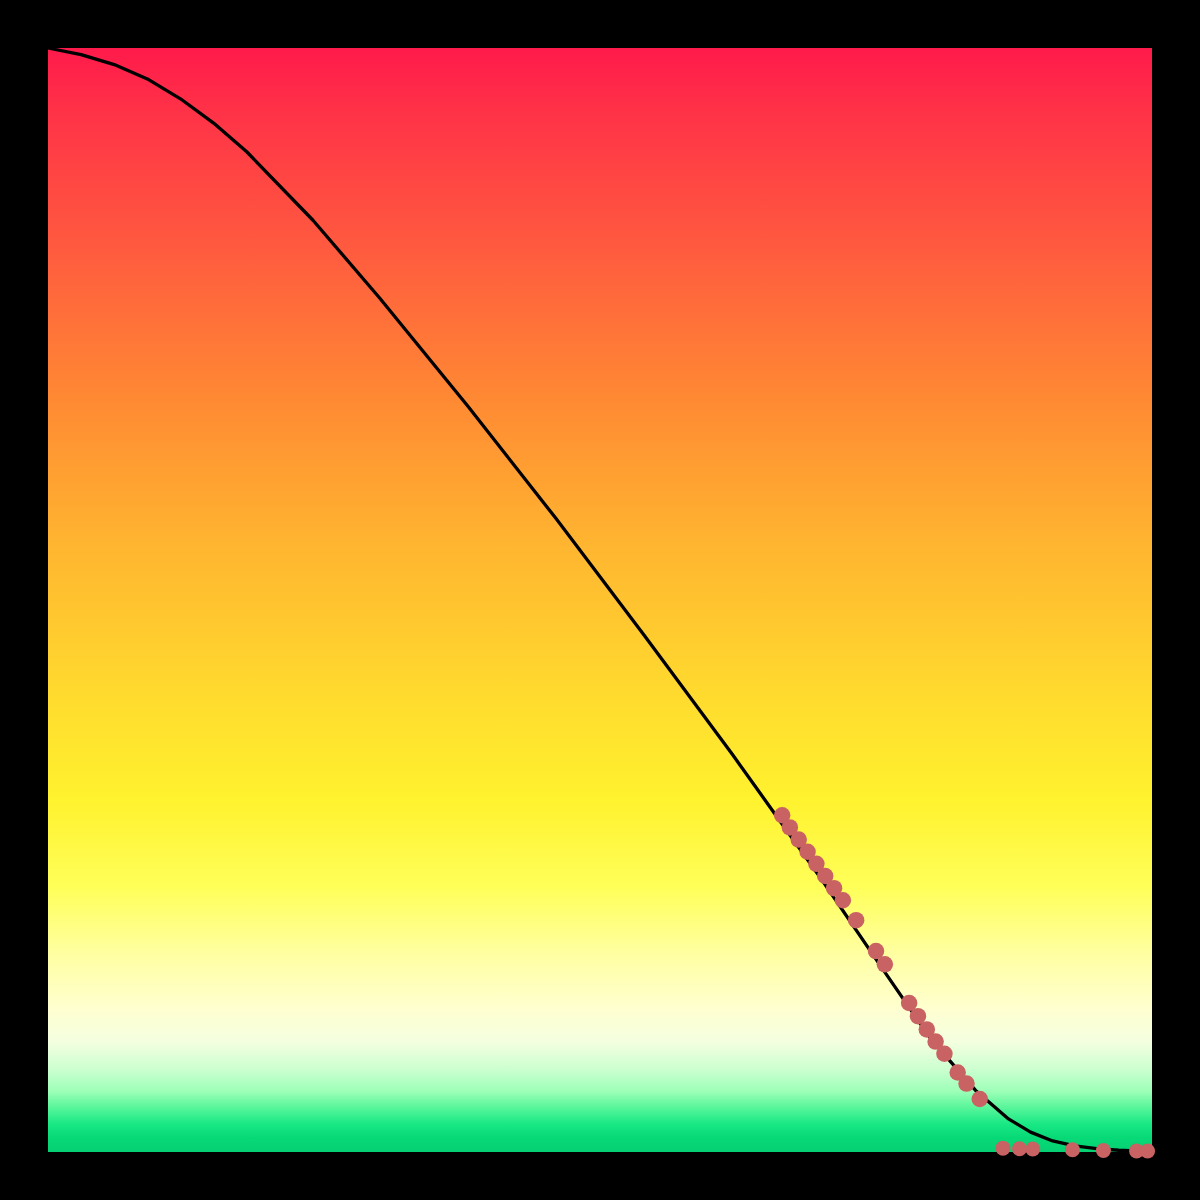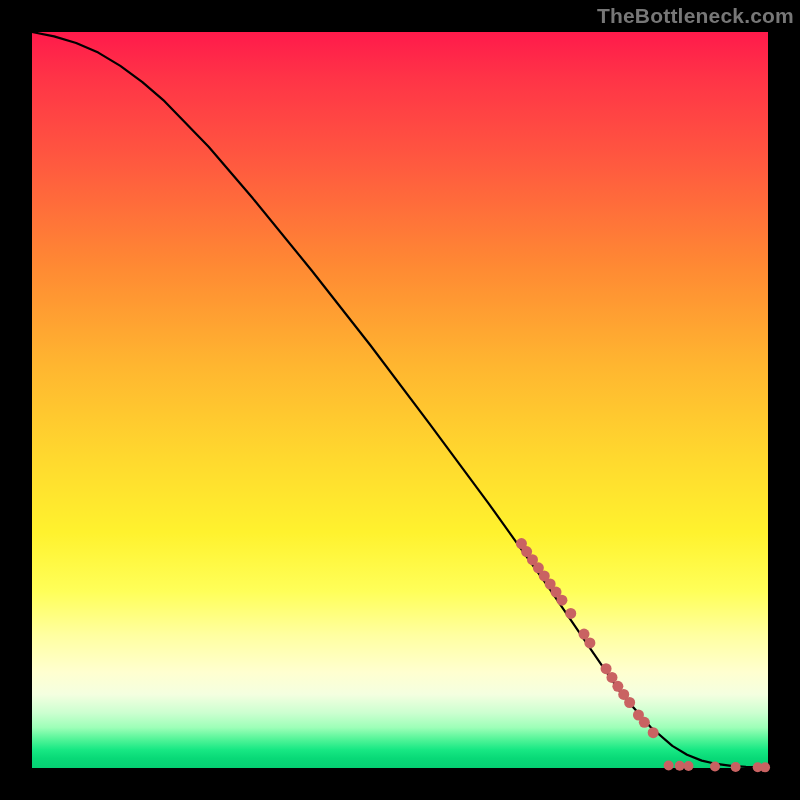--- a/index.html
+++ b/index.html
@@ -62,21 +62,20 @@
   }
   .dot {
     fill: #c96262;
     stroke: none;
   }
 </style>
 </head>
 <body>
 
 <div class="stage">
-  <div class="watermark">TheBottleneck.com</div>
   <div class="plot">
     <svg class="overlay" viewBox="0 0 736 736">
       <path id="curve-path" class="curve" d="M0.00 0.00 L22.08 4.42 L44.16 11.04 L66.24 20.61 L88.32 33.86 L110.40 50.05 L132.48 69.18 L176.64 114.82 L220.80 166.34 L279.68 238.46 L338.56 313.54 L397.44 391.55 L456.32 471.04 L515.20 553.47 L559.36 618.24 L588.80 660.93 L618.24 694.78 L640.32 713.92 L655.04 722.75 L669.76 728.64 L684.48 731.95 L699.20 733.79 L713.92 734.82 L728.64 735.41 L736.00 735.56"></path>
       <g id="dots">
           <circle cx="489.44" cy="511.52" r="5.50" class="dot"></circle>
           <circle cx="494.59" cy="519.62" r="5.50" class="dot"></circle>
           <circle cx="500.48" cy="527.71" r="5.50" class="dot"></circle>
           <circle cx="506.37" cy="535.81" r="5.50" class="dot"></circle>
           <circle cx="512.26" cy="543.90" r="5.50" class="dot"></circle>
           <circle cx="518.14" cy="552.00" r="5.50" class="dot"></circle>

